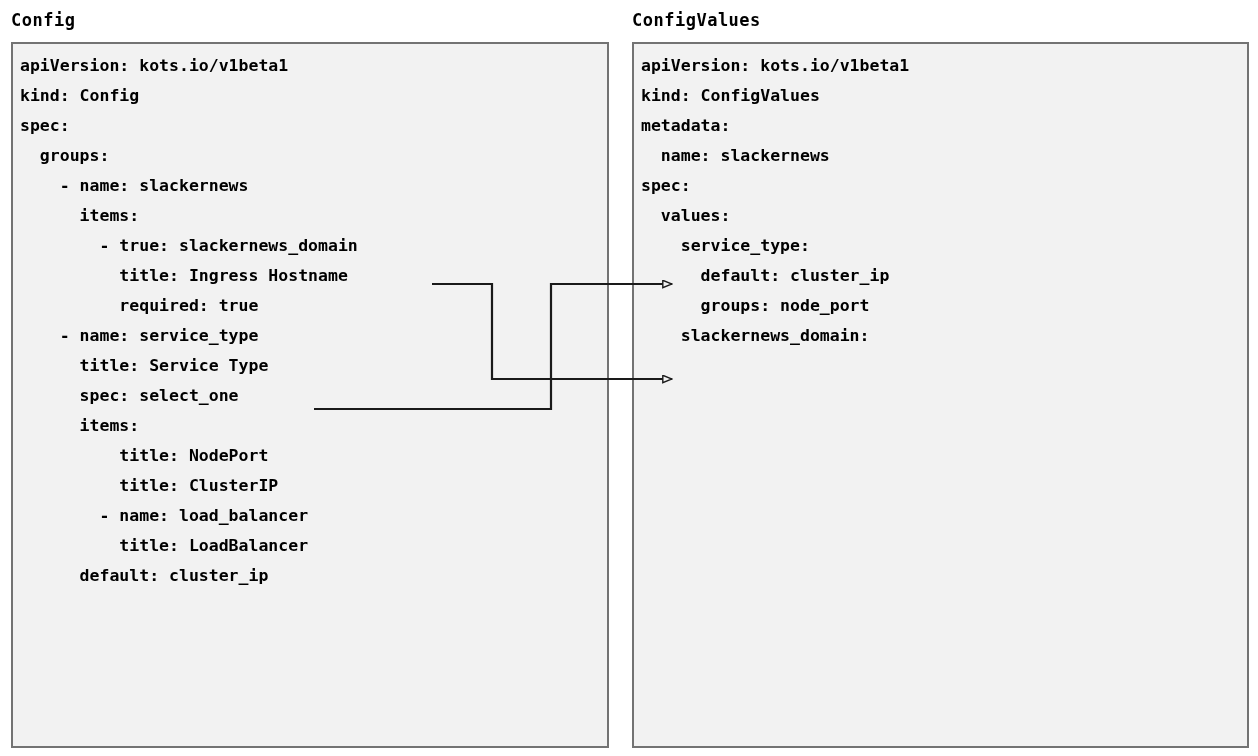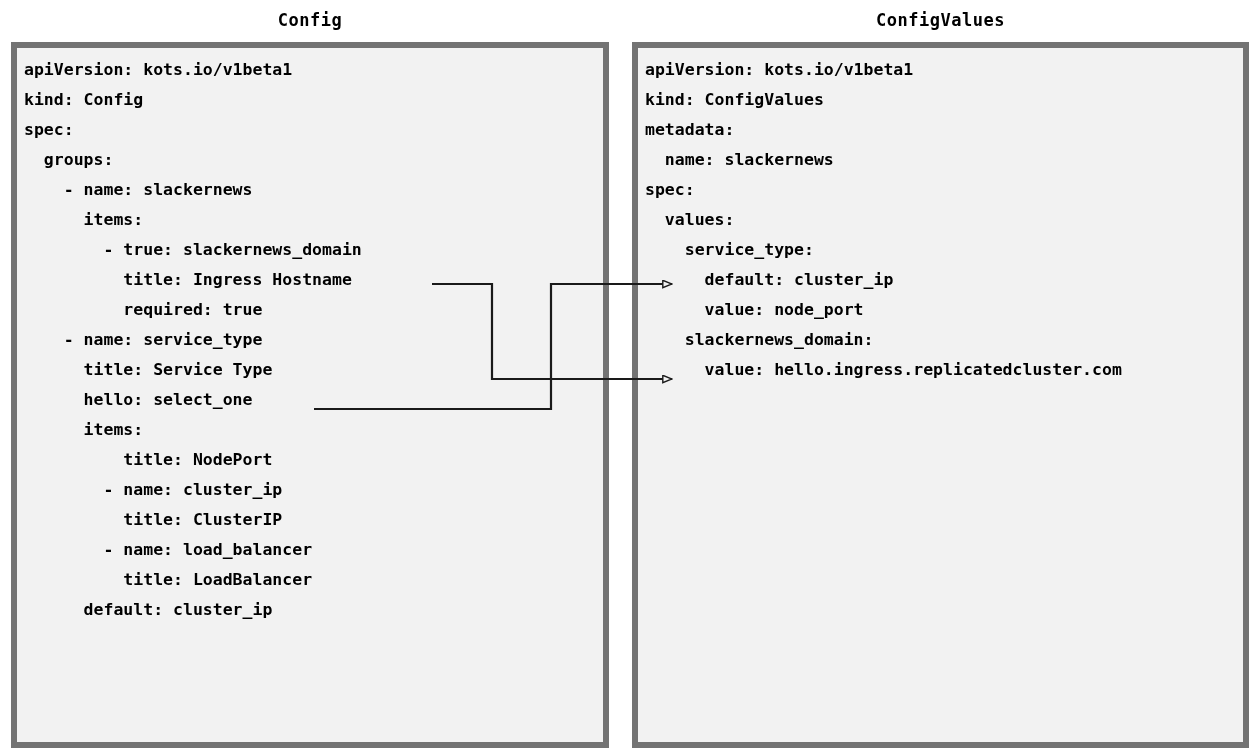--- a/index.html
+++ b/index.html
@@ -21,40 +21,40 @@
     height: 756px;
   }
 
   
   .panel-title {
     position: absolute;
     font-family: "DejaVu Sans Mono", "Liberation Mono", monospace;
     font-weight: bold;
     font-size: 17px;
     color: #000000;
-    text-align: center;
+    text-align: left;
     letter-spacing: 0.5px;
     white-space: nowrap;
   }
   #title-config {
     left: 11px;
     top: 10px;
     width: 598px;
   }
   #title-configvalues {
     left: 632px;
     top: 10px;
     width: 617px;
   }
 
   
   .panel {
     position: absolute;
     background: #f2f2f2;
-    border: 6px solid #737373;
+    border: 2px solid #737373;
     box-sizing: border-box;
     overflow: hidden;
   }
   #panel-config {
     left: 11px;
     top: 42px;
     width: 598px;
     height: 706px;
   }
   #panel-configvalues {
@@ -107,44 +107,42 @@
         <div class="code-line">kind: Config</div>
         <div class="code-line">spec:</div>
         <div class="code-line">  groups:</div>
         <div class="code-line">    - name: slackernews</div>
         <div class="code-line">      items:</div>
         <div class="code-line">        - true: slackernews_domain</div>
         <div class="code-line">          title: Ingress Hostname</div>
         <div class="code-line">          required: true</div>
         <div class="code-line">    - name: service_type</div>
         <div class="code-line">      title: Service Type</div>
-        <div class="code-line">      hello: select_one</div>
+        <div class="code-line">      spec: select_one</div>
         <div class="code-line">      items:</div>
         <div class="code-line">          title: NodePort</div>
-        <div class="code-line">        - name: cluster_ip</div>
         <div class="code-line">          title: ClusterIP</div>
         <div class="code-line">        - name: load_balancer</div>
         <div class="code-line">          title: LoadBalancer</div>
         <div class="code-line">      default: cluster_ip</div>
       </div>
   </div>
 
   <div class="panel" id="panel-configvalues">
     <div class="code-block" id="code-right">
         <div class="code-line">apiVersion: kots.io/v1beta1</div>
         <div class="code-line">kind: ConfigValues</div>
         <div class="code-line">metadata:</div>
         <div class="code-line">  name: slackernews</div>
         <div class="code-line">spec:</div>
         <div class="code-line">  values:</div>
         <div class="code-line">    service_type:</div>
         <div class="code-line">      default: cluster_ip</div>
-        <div class="code-line">      value: node_port</div>
+        <div class="code-line">      groups: node_port</div>
         <div class="code-line">    slackernews_domain:</div>
-        <div class="code-line">      value: hello.ingress.replicatedcluster.com</div>
       </div>
   </div>
 
   <svg id="connectors" viewBox="0 0 1258 756" width="1258" height="756" xmlns="http://www.w3.org/2000/svg">
     <defs>
       <marker id="arrowhead" markerWidth="11" markerHeight="9" refX="10" refY="4.5" orient="auto" markerUnits="userSpaceOnUse">
         <path d="M 0.8 0.8 L 10 4.5 L 0.8 8.2 Z" fill="#f2f2f2" stroke="#1a1a1a" stroke-width="1.4" stroke-linejoin="miter"></path>
       </marker>
     </defs>
     <g id="connector-paths">

